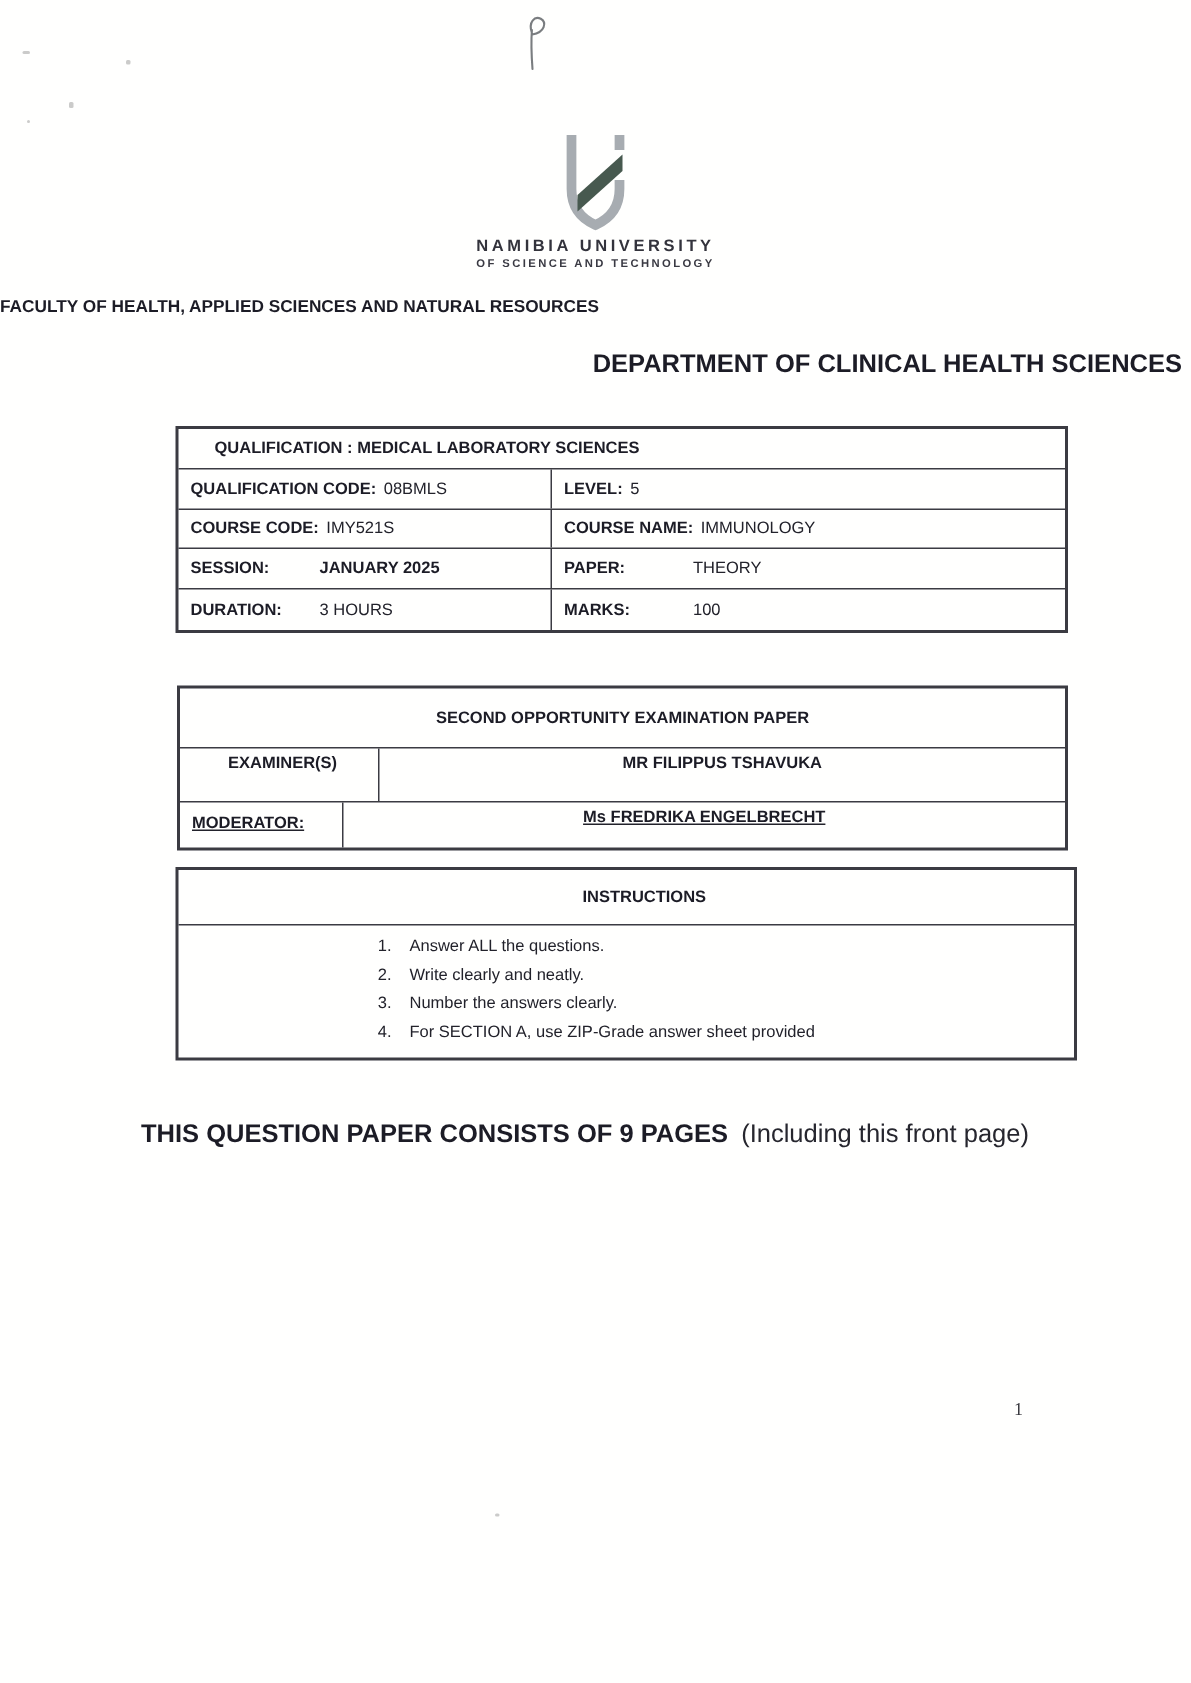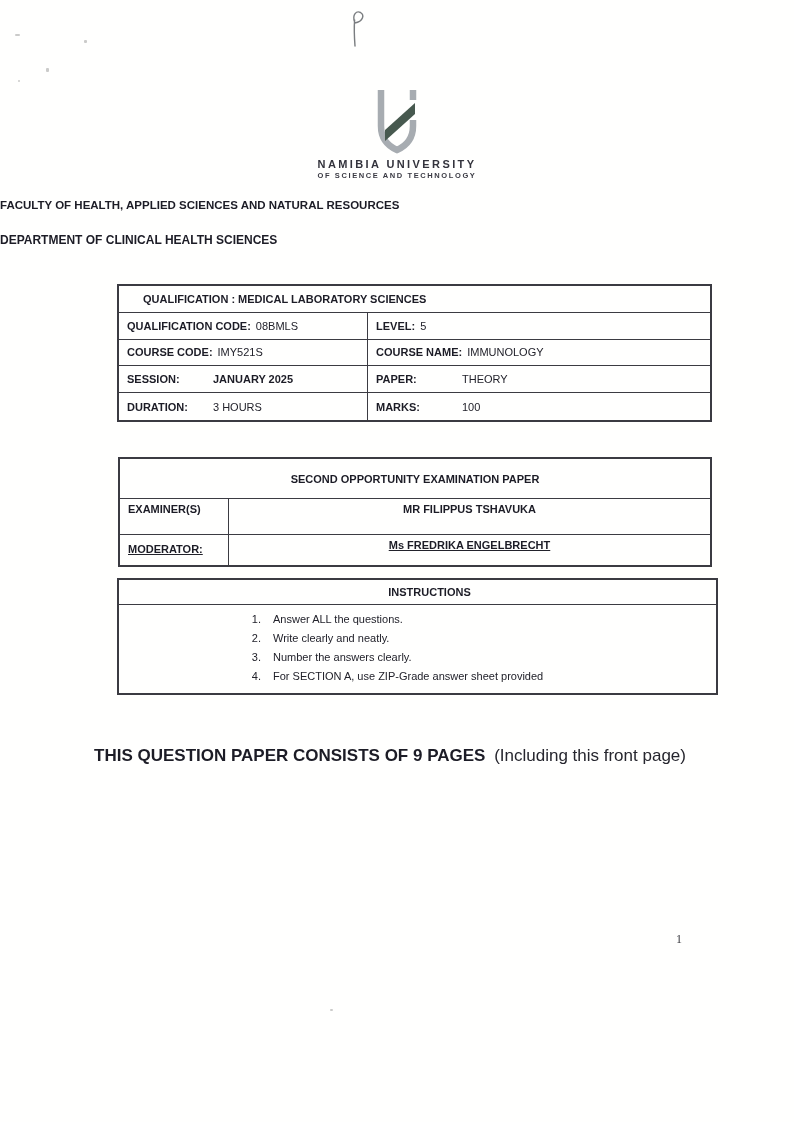--- a/index.html
+++ b/index.html
@@ -13,21 +13,21 @@
   .hand-mark { position:absolute; left:341px; top:7px; }
 
   
   .logo-block { position:absolute; left:0; top:84px; width:794px; text-align:center; }
   .logo-shield { display:block; margin:0 auto; }
   .logo-line1 { margin-top:2px; font-size:11px; font-weight:bold; letter-spacing:2.4px; color:#33333c; }
   .logo-line2 { margin-top:1px; font-size:7.5px; font-weight:bold; letter-spacing:1.6px; color:#3a3a43; }
 
   
   .h-faculty { position:absolute; left:0; top:199px; width:788px; text-align:left; font-size:11.5px; font-weight:bold; color:#1c1c26; }
-  .h-dept    { position:absolute; left:0; top:233px; width:788px; text-align:left; font-size:12px; font-weight:bold; color:#1c1c26; }
+  .h-dept    { position:absolute; left:0; top:233px; width:788px; text-align:right; font-size:17px; font-weight:bold; color:#1c1c26; }
 
   
   .doc-table { position:absolute; border:2px solid #3b3b42; background:#fffffe; font-size:11px; color:#22222b; }
   .lbl { font-weight:bold; color:#1c1c26; }
   .val { margin-left:5px; }
 
   
   .t1 { left:117px; top:284px; width:595px; }
   .t1-row { height:26.8px; border-bottom:1.5px solid #3b3b42; display:flex; align-items:center; }
   .t1-row:last-child { border-bottom:none; }
@@ -36,29 +36,29 @@
   .t1-cell-right { flex:1; height:100%; display:flex; align-items:center; padding-left:8px; }
   .wide-gap .lbl { display:inline-block; min-width:86px; }
   .wide-gap .val { margin-left:0; }
   .bold-val { font-weight:bold; color:#1c1c26; }
 
   
   .t2 { left:118px; top:457px; width:594px; }
   .t2-header { height:40px; border-bottom:1.5px solid #3b3b42; display:flex; align-items:center; justify-content:center; font-weight:bold; color:#1c1c26; }
   .t2-row { display:flex; border-bottom:1.5px solid #3b3b42; }
   .t2-row:last-child { border-bottom:none; }
-  .t2-row-examiner { height:36px; }
+  .t2-row-examiner { height:36px;padding-left:24px; }
   .t2-row-moderator { height:30px;text-decoration:underline; }
   .t2-cell-label { width:109px; border-right:1.5px solid #3b3b42; padding:4px 0 0 8px; font-weight:bold; color:#1c1c26; }
   .t2-row-moderator .t2-cell-label { padding-top:8px; }
   .t2-cell-value { flex:1; text-align:center; padding-top:4px; font-weight:bold; color:#1c1c26; }
 
   
   .t3 { left:117px; top:578px; width:601px; }
-  .t3-header { height:25px; border-bottom:1.5px solid #3b3b42; display:flex; align-items:center; justify-content:center; font-weight:bold; color:#1c1c26;padding-left:24px; }
+  .t3-header { height:37px; border-bottom:1.5px solid #3b3b42; display:flex; align-items:center; justify-content:center; font-weight:bold; color:#1c1c26;padding-left:24px; }
   .t3-body { padding:5px 6px 7px 128px; }
   .t3-item { display:flex; line-height:19px; font-size:11px; }
   .t3-num { width:14px; text-align:right; margin-right:12px; }
 
   
   .footer-statement { position:absolute; left:0; top:746px; width:780px; text-align:center; font-size:17px; color:#26262e; }
   .footer-statement .bold-part { font-weight:bold; color:#1c1c26; }
   .footer-statement .reg-part { font-weight:normal; margin-left:4px; }
 
   

